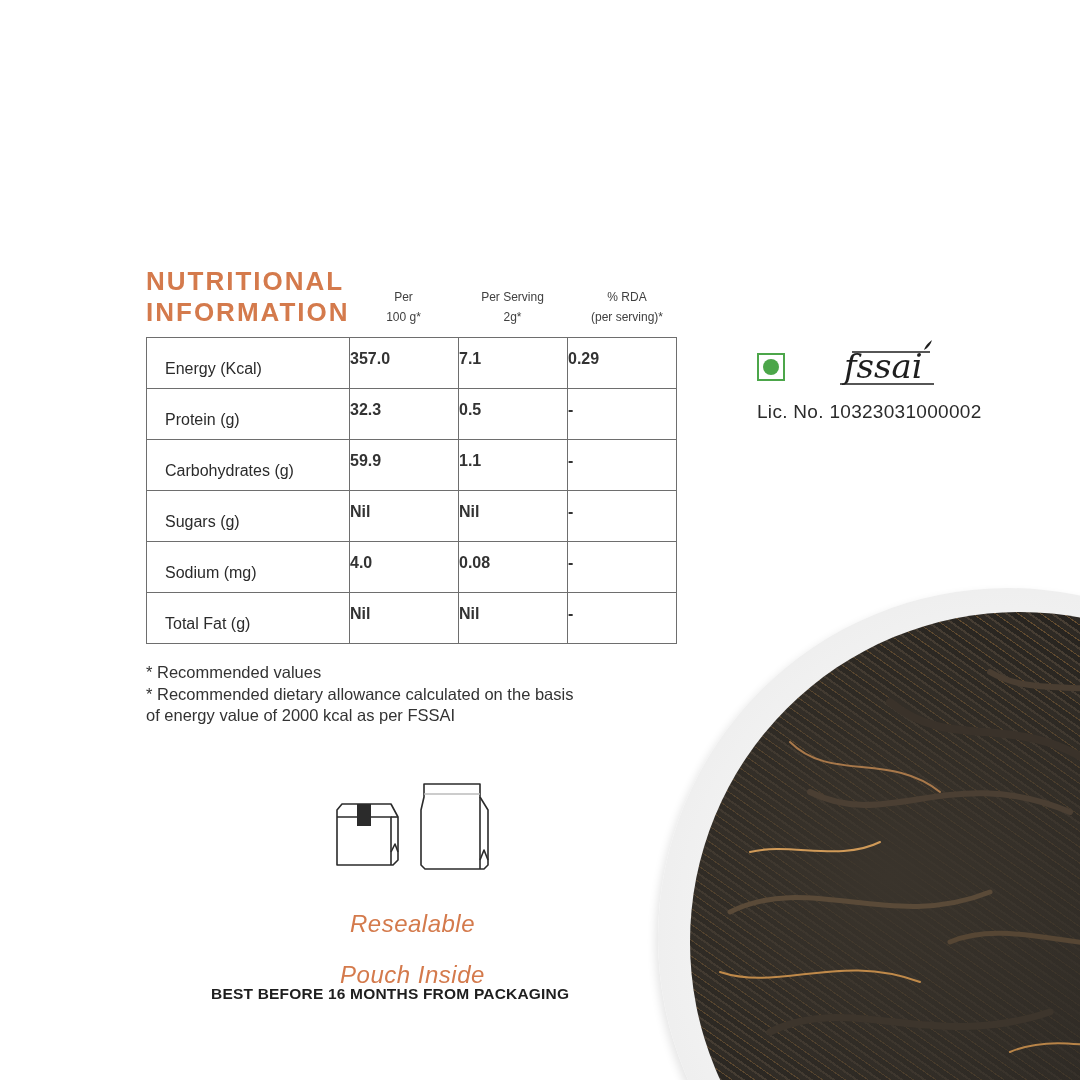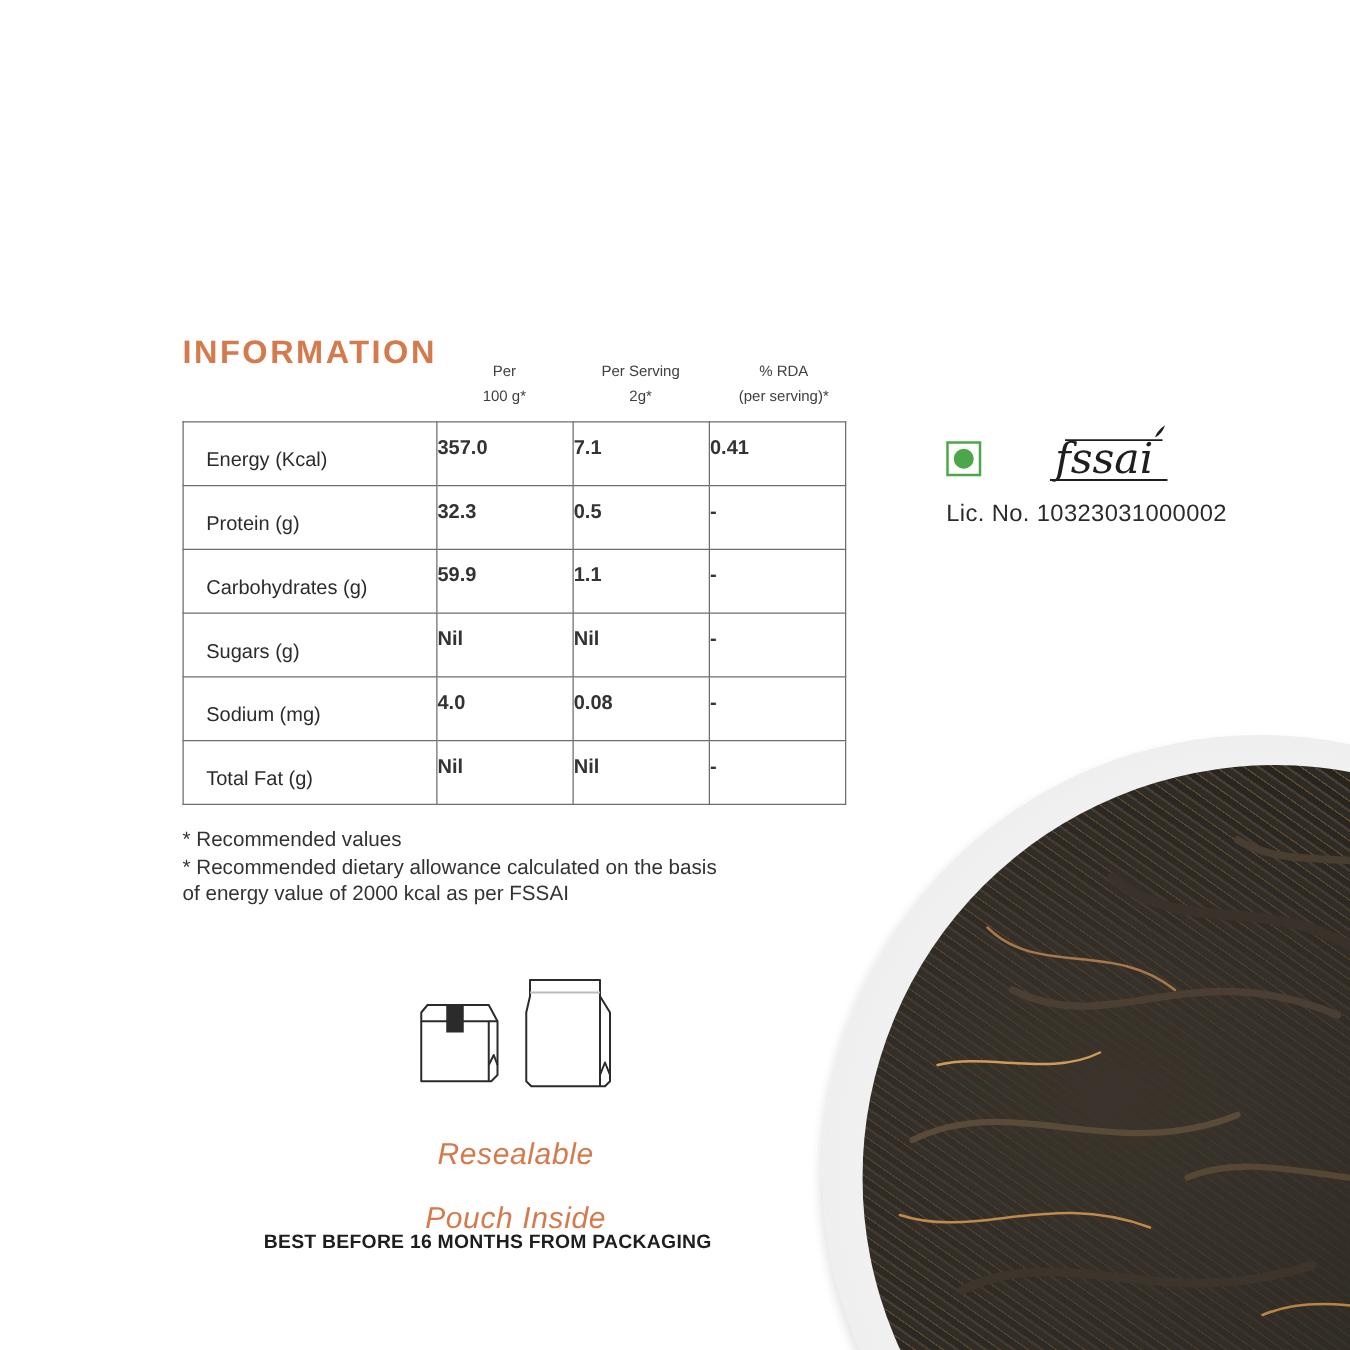--- a/index.html
+++ b/index.html
@@ -174,20 +174,21 @@
         radial-gradient(ellipse at 70% 60%, #2e2a25 0%, transparent 60%),
         repeating-linear-gradient(35deg, #2c2823 0 5px, #4a4035 5px 7px, #25221e 7px 12px, #6a5030 12px 13px),
         #2a2621;
     }
     .leaves svg { position: absolute; left: 0; top: 0; }
   </style>
 </head>
 <body>
 
 <h1 class="title">
+  <span>NUTRITIONAL</span>
   <span>INFORMATION</span>
 </h1>
 
 <div class="col-head c1">
   <span>Per</span>
   <span>100 g*</span>
 </div>
 <div class="col-head c2">
   <span>Per Serving</span>
   <span>2g*</span>
@@ -196,21 +197,21 @@
   <span>% RDA</span>
   <span>(per serving)*</span>
 </div>
 
 <table class="nutrition">
   <tbody>
     <tr>
       <td class="label">Energy (Kcal)</td>
       <td class="val">357.0</td>
       <td class="val">7.1</td>
-      <td class="val">0.41</td>
+      <td class="val">0.29</td>
     </tr>
     <tr>
       <td class="label">Protein (g)</td>
       <td class="val">32.3</td>
       <td class="val">0.5</td>
       <td class="val">-</td>
     </tr>
     <tr>
       <td class="label">Carbohydrates (g)</td>
       <td class="val">59.9</td>

